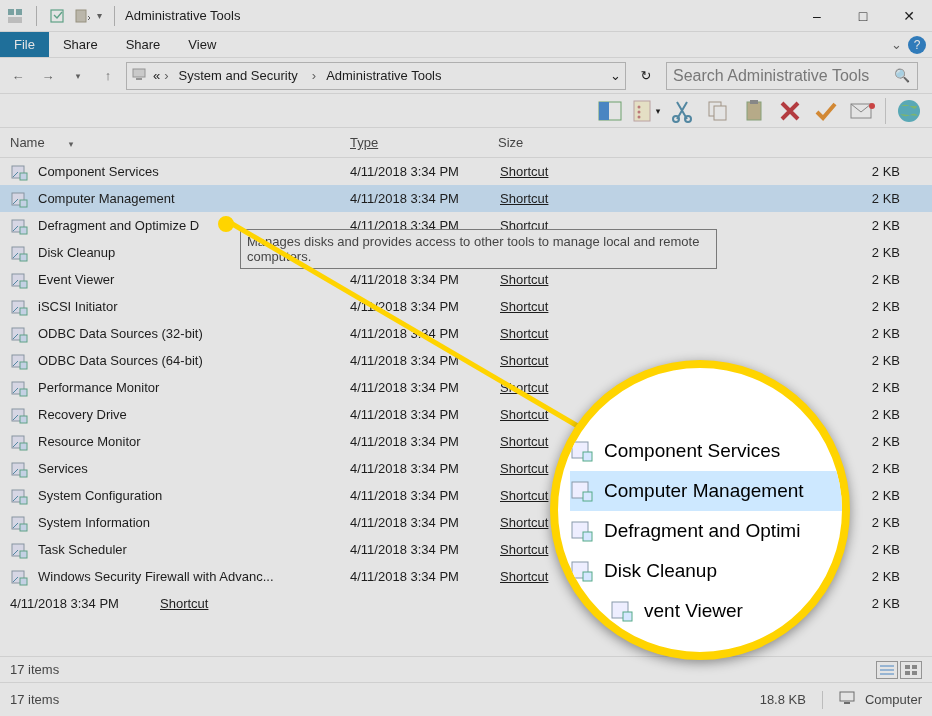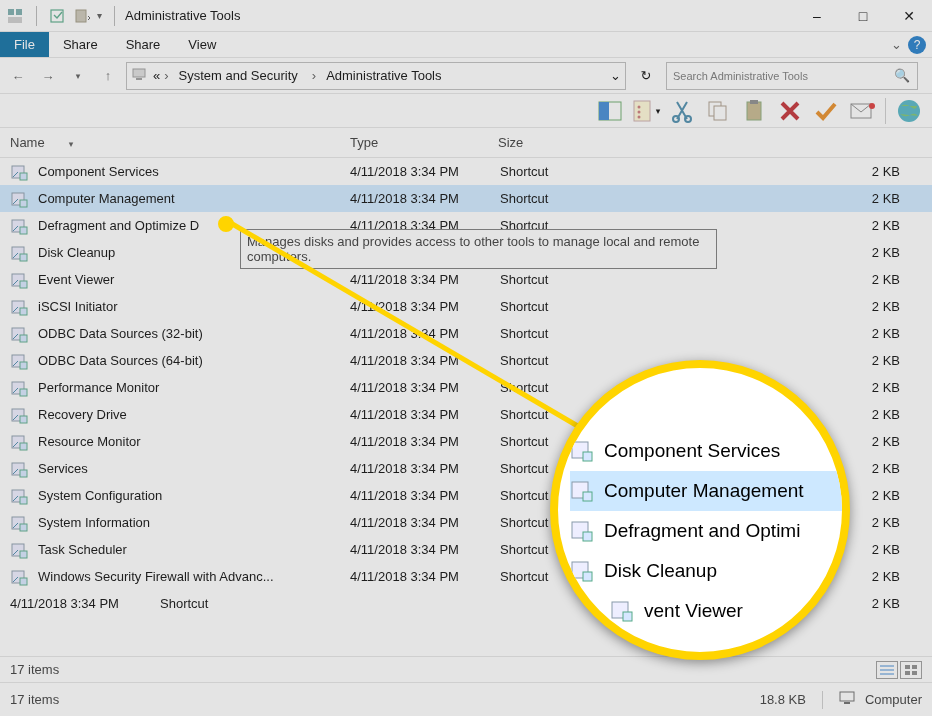--- a/index.html
+++ b/index.html
@@ -26,32 +26,32 @@
 
 
 .navrow { height:36px; display:flex; align-items:center; padding:4px 6px; gap:6px; border-bottom:1px solid #e5e5e5; }
 .navbtn { width:24px; height:24px; display:flex; align-items:center; justify-content:center; color:#555; }
 .addr { flex:1; height:28px; border:1px solid #bcbcbc; display:flex; align-items:center; padding:0 4px; gap:4px; max-width:500px; }
 .addr .crumb { padding:0 6px; }
 .addr .car::after{content:"›"; color:#555; margin-left:4px;}
 .addr .dd { margin-left:auto; }
 .refresh { width:28px; height:28px; display:flex; align-items:center; justify-content:center; }
 .search { flex:0 0 252px; height:28px; border:1px solid #bcbcbc; display:flex; align-items:center; padding:0 6px; position:relative; }
-.search input { border:none; outline:none; flex:1; font-size:11px; background:transparent; }
+.search input { border:none; outline:none; flex:1; font-size:16px; background:transparent; }
 .search .mag { position:absolute; right:6px; color:#555; }
 
 
 .toolbar { height:34px; display:flex; align-items:center; justify-content:flex-end; gap:10px; padding:0 10px; border-bottom:1px solid #e5e5e5; }
 .toolbar .tb { width:26px; height:26px; display:flex; align-items:center; justify-content:center; }
 .toolbar svg { display:block; }
 
 
 .colh { height:30px; display:flex; align-items:center; border-bottom:1px solid #e5e5e5; font-size:13px; color:#333; }
 .colh .c { padding:0 10px; border-right:1px solid transparent; display:flex; align-items:center; gap:24px; height:100%; }
-.c1{width:340px;} .c2{width:150px;} .c3{width:148px;} .c4{flex:1; justify-content:flex-start;}
+.c1{width:340px;} .c2{width:150px;} .c3{width:148px;text-decoration:underline;} .c4{flex:1; justify-content:flex-start;}
 .sort::after{content:"▾"; font-size:9px; color:#555;}
 
 
 .list { }
 .row { height:27px; display:flex; align-items:center; }
 .row.selected { background:#cde8ff; }
 .row .c { padding:0 10px; overflow:hidden; white-space:nowrap; text-overflow:ellipsis; }
 .row .c1 { display:flex; align-items:center; gap:10px; }
 .row .c4 { text-align:right; padding-right:32px; }
 .row .ico { width:18px; height:18px; flex-shrink:0; }

